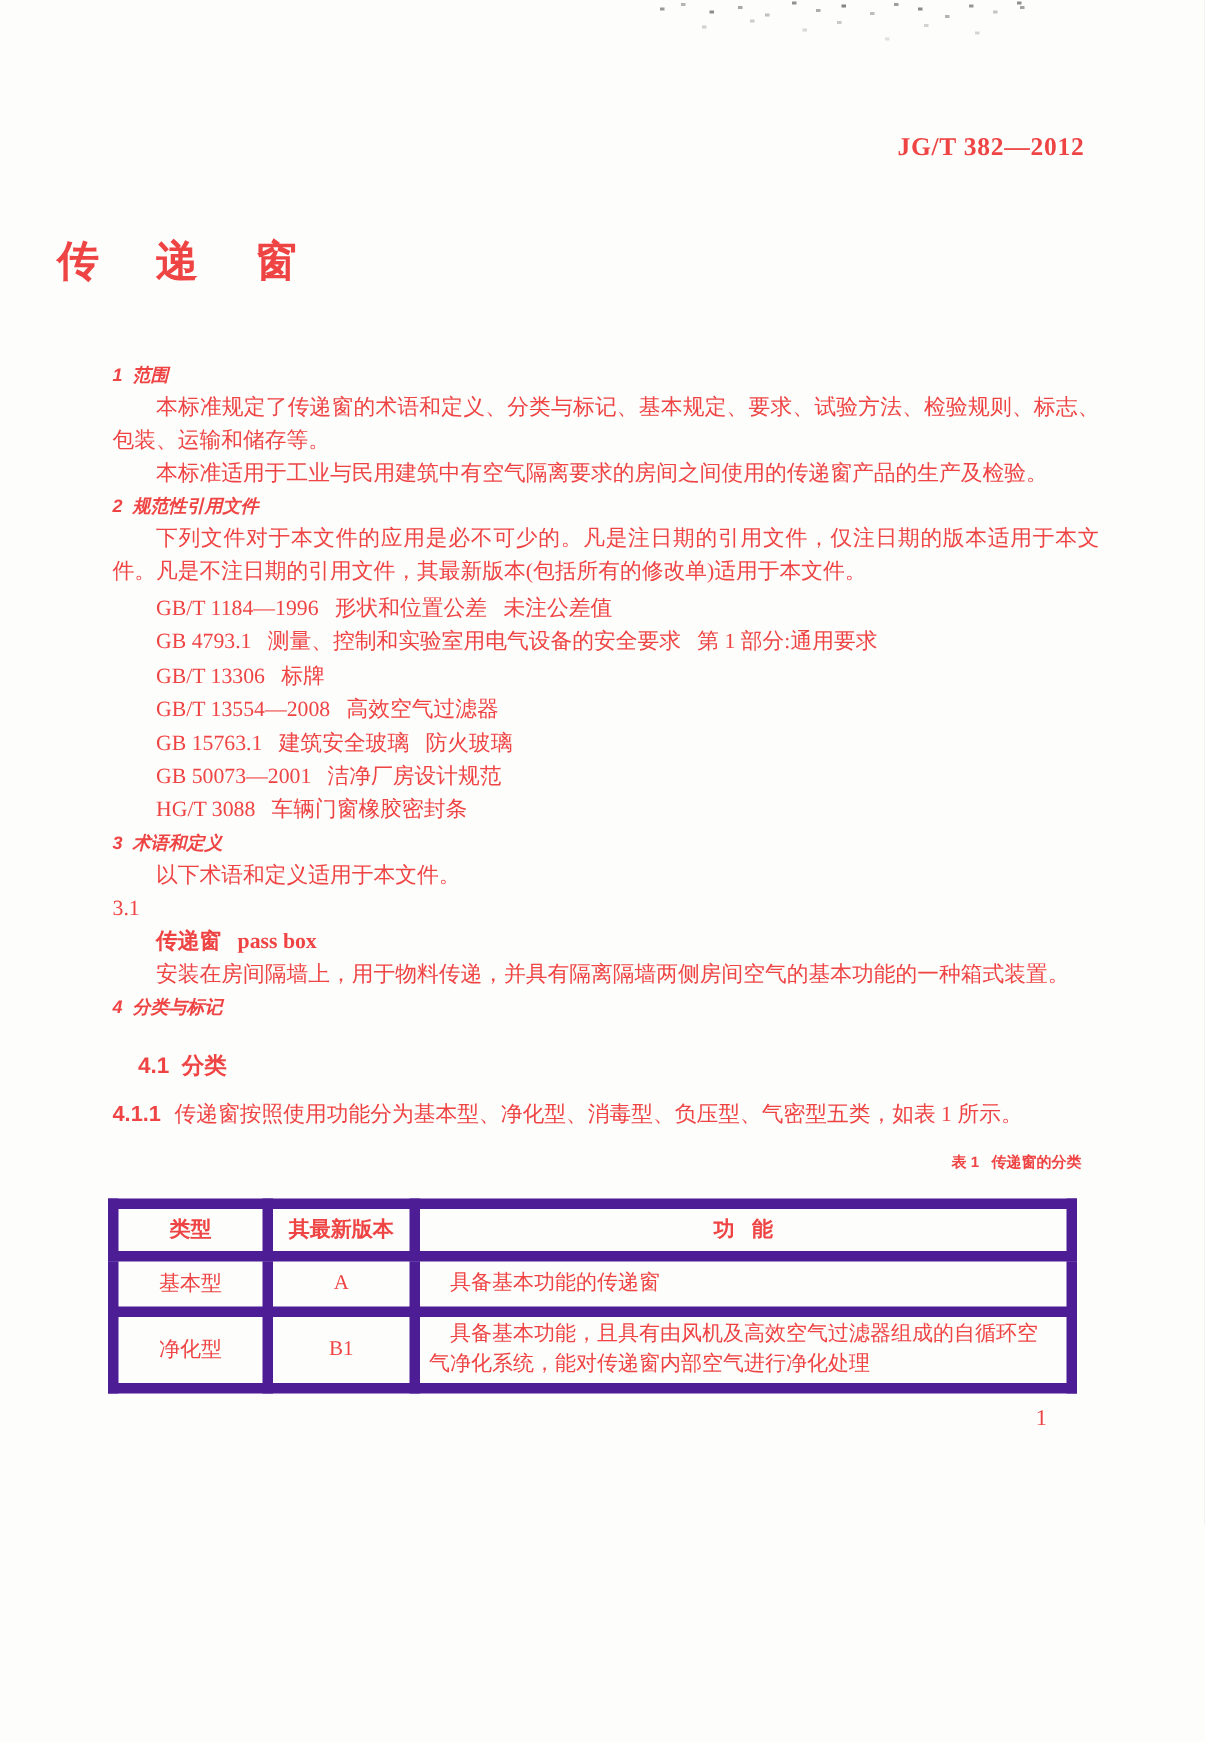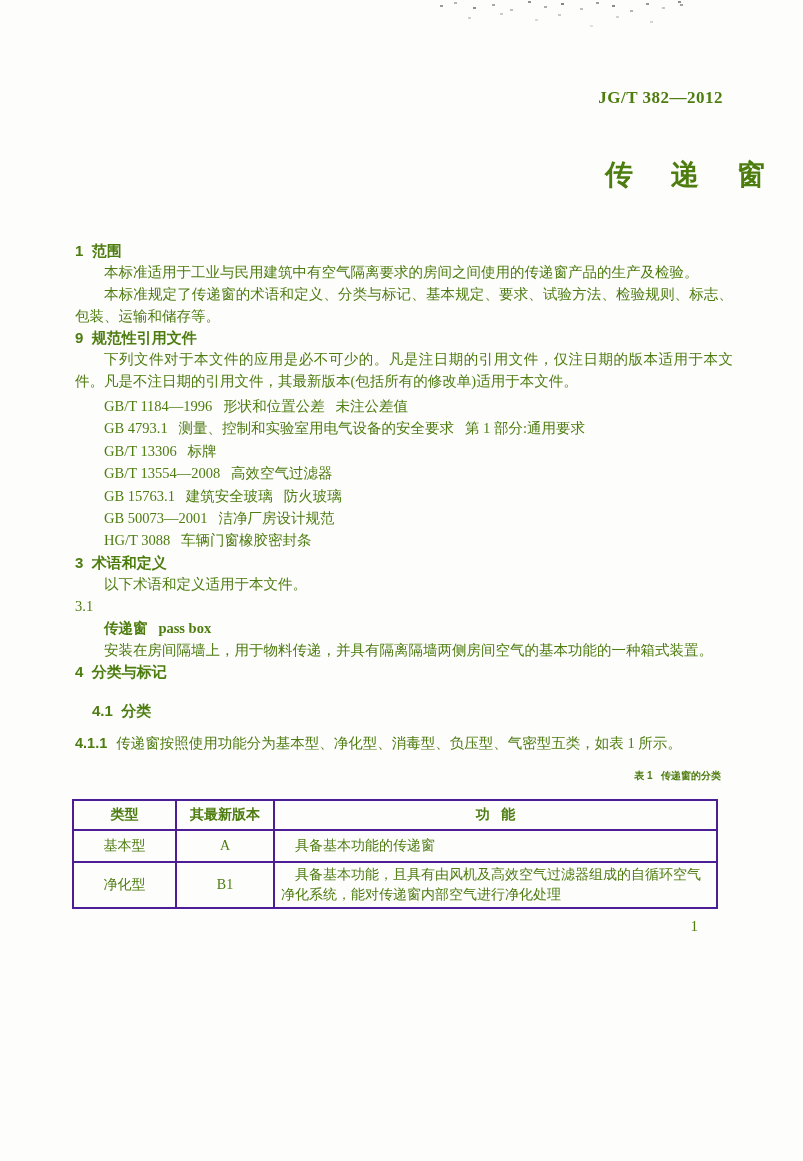--- a/index.html
+++ b/index.html
@@ -1,21 +1,21 @@
 <!DOCTYPE html>
 <html><head>
 <meta charset="utf-8">
 <style>
   html,body{margin:0;padding:0;background:#e9e9e9;}
   .page{
     position:relative;
     width:803px;height:1161px;
     margin:0 auto;
     background:#fdfdfc;
-    color:#4d7c0f;
+    color:#ef4444;
     font-family:"Liberation Serif","DejaVu Serif",serif;
     overflow:hidden;
   }
   
   .noise{position:absolute;top:0;left:0;width:100%;height:36px;pointer-events:none;}
   .noise::before{
     content:"";position:absolute;top:5px;left:440px;width:3px;height:2px;background:#9a9a9a;
     box-shadow:
       14px -3px 0 #b5b5b5, 33px 2px 0 #8d8d8d, 52px -1px 0 #a8a8a8, 70px 4px 0 #c0c0c0,
       88px -4px 0 #919191, 104px 1px 0 #adadad, 121px -2px 0 #848484, 140px 3px 0 #bdbdbd,
@@ -29,31 +29,31 @@
 
   .std-code{
     margin:88px 80px 0 0;
     text-align:right;
     font-weight:bold;
     font-size:17px;line-height:20px;
     letter-spacing:.5px;
   }
   .doc-title{
     margin:50px 0 0 0;
-    text-align:right;
+    text-align:left;
     font-weight:bold;
     font-size:28px;line-height:34px;
     letter-spacing:38px;
     padding-left:38px;
   }
   .content{margin:48px 70px 0 75px;font-size:14.5px;}
 
   h2.sec{
     margin:0;
-    font-size:15px;line-height:21px;font-weight:bold;
+    font-size:12px;line-height:21px;font-weight:bold;font-style:italic;
   }
   h3.subsec{
     margin:18px 0 0 17px;
     font-size:15px;line-height:21px;font-weight:bold;
   }
   .content p{margin:0;line-height:22px;text-align:justify;}
   .ind{text-indent:2em;}
 
   .mb-h{margin-bottom:22px;}
   .s2{margin-top:30px;margin-bottom:21px;}
@@ -82,21 +82,21 @@
   table.cls{
     margin:13px 0 0 -3px;
     border-collapse:collapse;
     width:646px;
     font-size:14px;
     table-layout:fixed;
   }
   table.cls col.c1{width:103px;}
   table.cls col.c2{width:98px;}
   table.cls th,table.cls td{
-    border:2px solid #4c1d95;
+    border:7px solid #4c1d95;
     padding:2px 6px;
     vertical-align:middle;
   }
   table.cls{border:2px solid #3b3b3b;}
   table.cls th{
     font-weight:bold;
     font-family:"Liberation Sans","DejaVu Sans",sans-serif;
     height:24px;text-align:center;font-size:14px;
   }
   td.cc{text-align:center;height:26px;}
@@ -114,24 +114,24 @@
 
   <div class="noise"></div>
 
   <div class="std-code pre">JG/T 382—2012</div>
 
   <div class="doc-title">传递窗</div>
 
   <div class="content">
 
     <h2 class="sec gothic pre mb-h">1  范围</h2>
+    <p class="ind">本标准规定了传递窗的术语和定义、分类与标记、基本规定、要求、试验方法、检验规则、标志、包装、运输和储存等。</p>
     <p class="ind">本标准适用于工业与民用建筑中有空气隔离要求的房间之间使用的传递窗产品的生产及检验。</p>
-    <p class="ind">本标准规定了传递窗的术语和定义、分类与标记、基本规定、要求、试验方法、检验规则、标志、包装、运输和储存等。</p>
 
-    <h2 class="sec gothic pre s2">9  规范性引用文件</h2>
+    <h2 class="sec gothic pre s2">2  规范性引用文件</h2>
     <p class="ind">下列文件对于本文件的应用是必不可少的。凡是注日期的引用文件，仅注日期的版本适用于本文件。凡是不注日期的引用文件，其最新版本(包括所有的修改单)适用于本文件。</p>
     <ul class="refs">
       <li class="pre">GB/T 1184—1996   形状和位置公差   未注公差值</li>
       <li class="pre">GB 4793.1   测量、控制和实验室用电气设备的安全要求   第 1 部分:通用要求</li>
       <li class="pre">GB/T 13306   标牌</li>
       <li class="pre">GB/T 13554—2008   高效空气过滤器</li>
       <li class="pre">GB 15763.1   建筑安全玻璃   防火玻璃</li>
       <li class="pre">GB 50073—2001   洁净厂房设计规范</li>
       <li class="pre">HG/T 3088   车辆门窗橡胶密封条</li>
     </ul>

